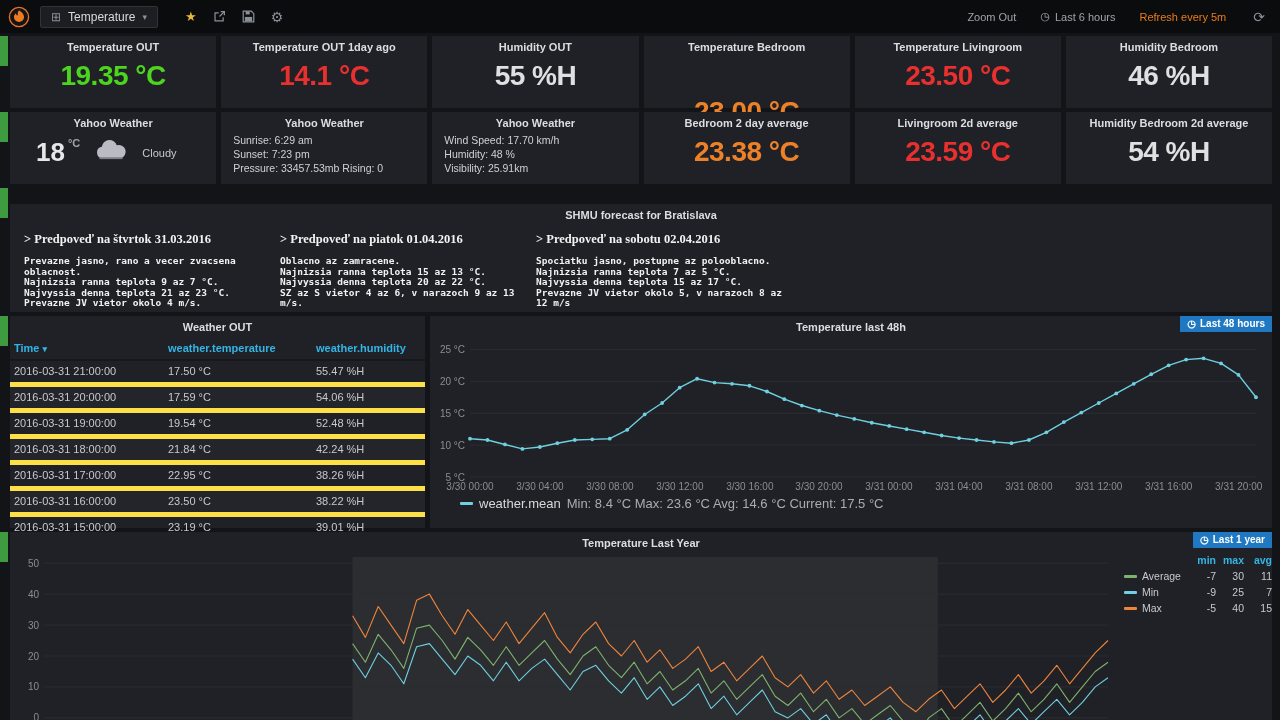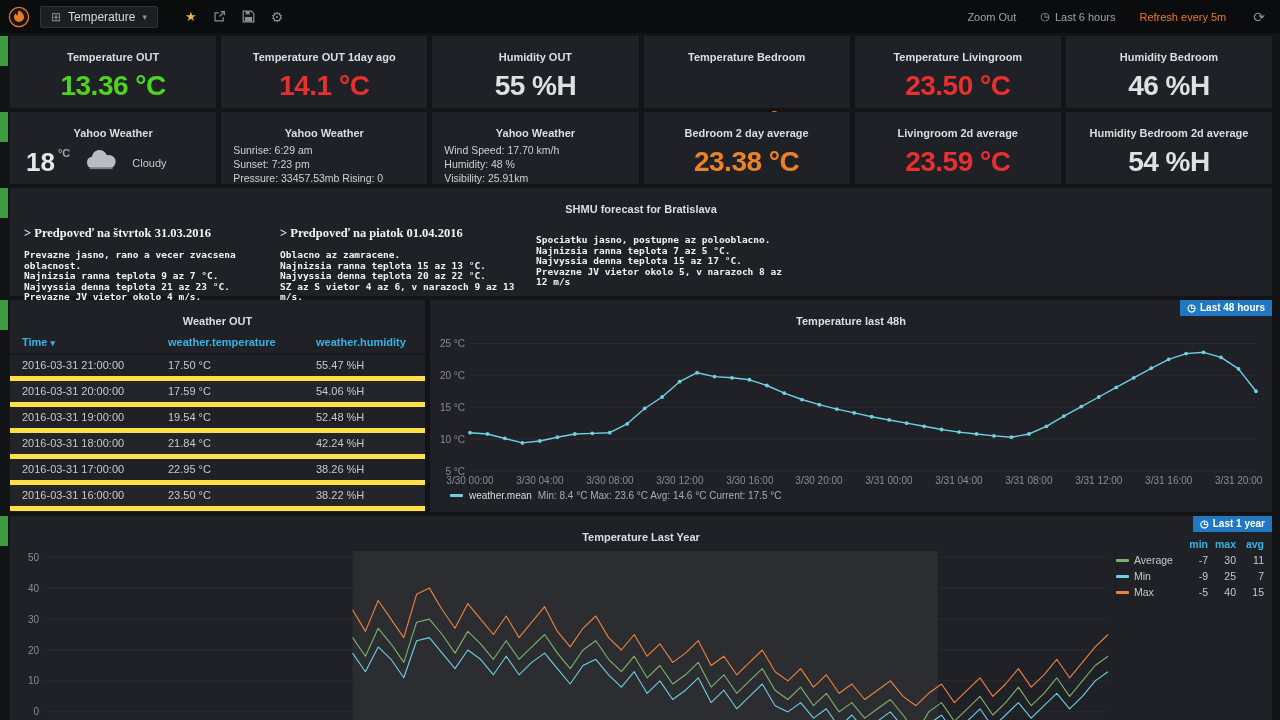--- a/index.html
+++ b/index.html
@@ -24,32 +24,32 @@
   .nav-text { cursor:pointer; display:flex; align-items:center; gap:5px; }
   .refresh-label { color:#eb7b18; }
 
   
   .dash { padding:3px 8px 0 10px; }
   .row { display:flex; gap:5px; margin-bottom:4px; position:relative; }
   .row-handle { position:absolute; left:-10px; top:0; width:8px; height:30px;
                 background:#3f9b40; cursor:pointer; }
   .panel { background:#1f2126; position:relative; flex:1; }
   .r1 .panel, .r2 .panel { height:72px; }
-  .r3 .panel { height:108px; }
+  .r3 .panel { height:108px;margin-top:16px; }
   .r4 { height:212px; }
   .r4 .panel { height:212px; }
   .r5 .panel { height:240px; }
   .ptitle { font-size:11px; font-weight:bold; color:#dcdde1; text-align:center;
-            padding:15px 4px 0; cursor:pointer; white-space:nowrap; }
+            padding:5px 4px 0; cursor:pointer; white-space:nowrap; }
   .stat-value { font-size:28px; font-weight:bold; text-align:center;
                 margin-top:7px; letter-spacing:-0.5px; }
 
   
   .yahoo-now { display:flex; align-items:center; gap:13px; padding:8px 0 0 16px; }
-  .big-temp { font-size:26px; font-weight:bold; color:#e6e7e9; }
+  .big-temp { font-size:26px; font-weight:bold; color:#e6e7e9;margin-left:10px; }
   .big-temp .unit { font-size:11px; color:#9fa3a8; vertical-align:top;
                     margin-left:3px; }
   .cond { font-size:11px; color:#c7c9cc; }
   .ylines { padding:4px 10px 0 12px; font-size:10.5px; line-height:14px;
             color:#cfd1d4; }
 
   
   .forecast-cols { display:flex; padding:11px 0 0 14px; }
   .fcol { width:248px; margin-right:8px; }
   .fhead { font-family:"Liberation Serif", serif; font-weight:bold;
@@ -57,36 +57,36 @@
   .flines { margin-top:9px; font-family:"DejaVu Sans Mono", monospace;
             font-weight:bold; font-size:9.5px; line-height:10.5px; color:#f2f2f2; }
 
   
   .tpanel { flex:0 0 415px; }
   .wtable { width:100%; border-collapse:collapse; font-size:11px;
             color:#c7c9cc; margin-top:5px; }
   .wtable th { color:#33b5e5; text-align:left; font-weight:bold;
                padding:4px 8px 5px; cursor:pointer; border-bottom:2px solid #17181b; }
   .wtable td { padding:4px 8px 5px; border-bottom:5px solid #fde047; }
-  .wtable th:first-child, .wtable td:first-child { padding-left:12px; width:150px; }
+  .wtable th:first-child, .wtable td:first-child { padding-left:4px; width:150px; }
   .wtable th:nth-child(2), .wtable td:nth-child(2) { width:148px; }
   .wtable tr:nth-child(even) td { background:rgba(255,255,255,0.02); }
   .sort-caret { font-size:9px; margin-left:3px; }
 
   
   .gpanel { flex:1; }
   .badge { position:absolute; top:0; right:0; background:#1f78c1; color:#fff;
            font-size:10px; font-weight:bold; padding:2px 7px 3px; display:flex;
            gap:4px; align-items:center; cursor:pointer; z-index:2; }
   .chart-area { margin:2px 2px 0 4px; cursor:crosshair; }
-  .legend48 { display:flex; align-items:center; gap:6px; font-size:10px;
-              color:#a9acb1; padding-left:20px; margin-top:-3px; }
+  .legend48 { display:flex; align-items:center; gap:6px; font-size:13px;
+              color:#a9acb1; padding-left:30px; margin-top:-3px; }
   .swatch { width:13px; height:3px; border-radius:1px; display:inline-block; }
   .sname { color:#d8d9da; cursor:pointer; }
-  .legend-year { position:absolute; right:8px; top:20px; width:148px;
+  .legend-year { position:absolute; right:0; top:20px; width:148px;
                  font-size:10.5px; color:#c7c9cc; }
   .lg-row { display:flex; align-items:center; height:16px; }
   .lg-name { flex:1; display:flex; align-items:center; gap:5px; cursor:pointer; }
   .lg-v { width:28px; text-align:right; }
   .lg-head .lg-v { color:#33b5e5; font-weight:bold; }
 </style>
 </head>
 <body>
 
 <nav class="navbar">
@@ -127,21 +127,21 @@
     <span class="nav-ic">⟳</span>
   </div>
 </nav>
 
 <main class="dash">
 
   <div class="row r1">
     <span class="row-handle"></span>
     <div class="panel">
       <div class="ptitle">Temperature OUT</div>
-      <div class="stat-value" style="color: rgb(76, 212, 31);">13.36 °C</div>
+      <div class="stat-value" style="color: rgb(76, 212, 31);">19.35 °C</div>
     </div>
     <div class="panel">
       <div class="ptitle">Temperature OUT 1day ago</div>
       <div class="stat-value" style="color: rgb(232, 48, 46);">14.1 °C</div>
     </div>
     <div class="panel">
       <div class="ptitle">Humidity OUT</div>
       <div class="stat-value" style="color: rgb(223, 224, 226);">55 %H</div>
     </div>
     <div class="panel">
@@ -220,20 +220,21 @@
         <div class="fcol">
           <div class="fhead">&gt; Predpoveď na piatok 01.04.2016</div>
           <div class="flines">
             <div>Oblacno az zamracene.</div>
             <div>Najnizsia ranna teplota 15 az 13 °C.</div>
             <div>Najvyssia denna teplota 20 az 22 °C.</div>
             <div>SZ az S vietor 4 az 6, v narazoch 9 az 13 m/s.</div>
           </div>
         </div>
         <div class="fcol">
+          <div class="fhead">&gt; Predpoveď na sobotu 02.04.2016</div>
           <div class="flines">
             <div>Spociatku jasno, postupne az polooblacno.</div>
             <div>Najnizsia ranna teplota 7 az 5 °C.</div>
             <div>Najvyssia denna teplota 15 az 17 °C.</div>
             <div>Prevazne JV vietor okolo 5, v narazoch 8 az 12 m/s</div>
           </div>
         </div>
       </div>
     </div>
   </div>

